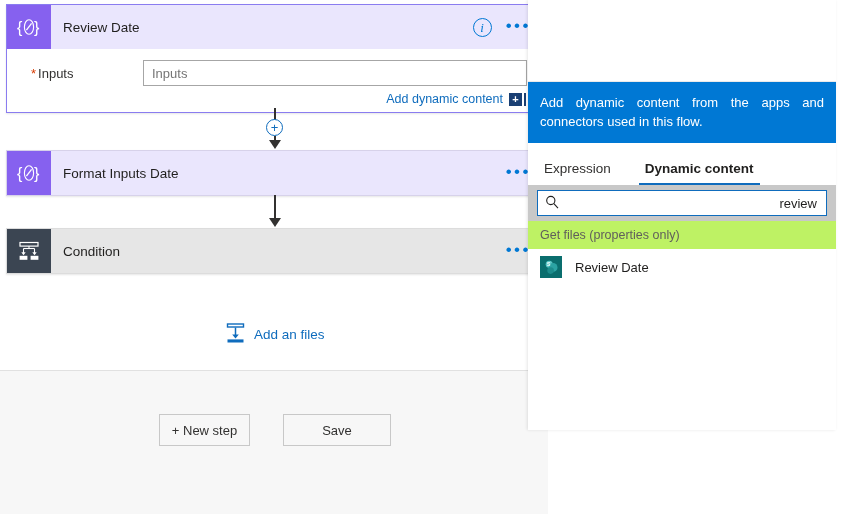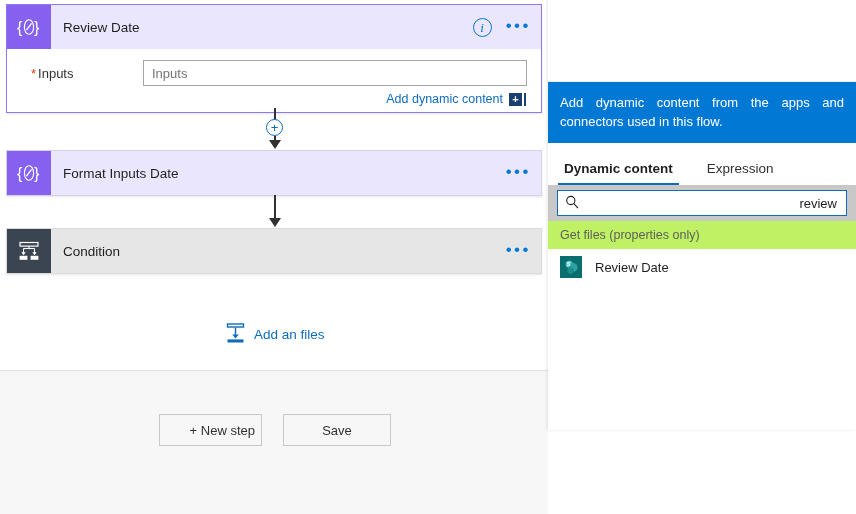--- a/index.html
+++ b/index.html
@@ -247,27 +247,27 @@
     position: absolute;
     height: 32px;
     border: 1px solid #c8c8c8;
     background: #f7f7f7;
     color: #323130;
     font-family: "Liberation Sans", sans-serif;
     font-size: 13px;
     cursor: pointer;
     box-sizing: border-box;
   }
-  #btn-new-step { left: 159px; top: 414px; width: 103px; text-align: right; }
+  #btn-new-step { left: 159px; top: 414px; width: 91px; }
   #btn-save     { left: 283px; top: 414px; width: 108px; }
 
   
   #panel {
     position: absolute;
-    left: 548px; top: 0;
+    left: 528px; top: 0;
     width: 308px;
     height: 430px;
     background: #ffffff;
     box-shadow: -1px 0 3px rgba(0,0,0,0.10);
     overflow: hidden;
   }
   #panel-top-blank {
     height: 82px;
     background: #ffffff;
     border-bottom: 1px solid #eaeaea;
@@ -470,22 +470,22 @@
 <div id="panel">
 
   <div id="panel-top-blank"></div>
 
   <div id="callout">
     
     <span>Add dynamic content from the apps and connectors used in this flow.</span>
   </div>
 
   <div id="tabs">
+    <div class="tab">Expression</div>
     <div class="tab active">Dynamic content</div>
-    <div class="tab">Expression</div>
   </div>
 
   <div id="search-band">
     <div id="search-box">
       <span>
         <svg width="14" height="14" viewBox="0 0 14 14" aria-hidden="true">
           <circle cx="5.8" cy="5.5" r="4.1" fill="none" stroke="#201f1e" stroke-width="1.1"></circle>
           <line x1="8.9" y1="8.7" x2="13" y2="13.2" stroke="#201f1e" stroke-width="1.1"></line>
         </svg>
       </span>

